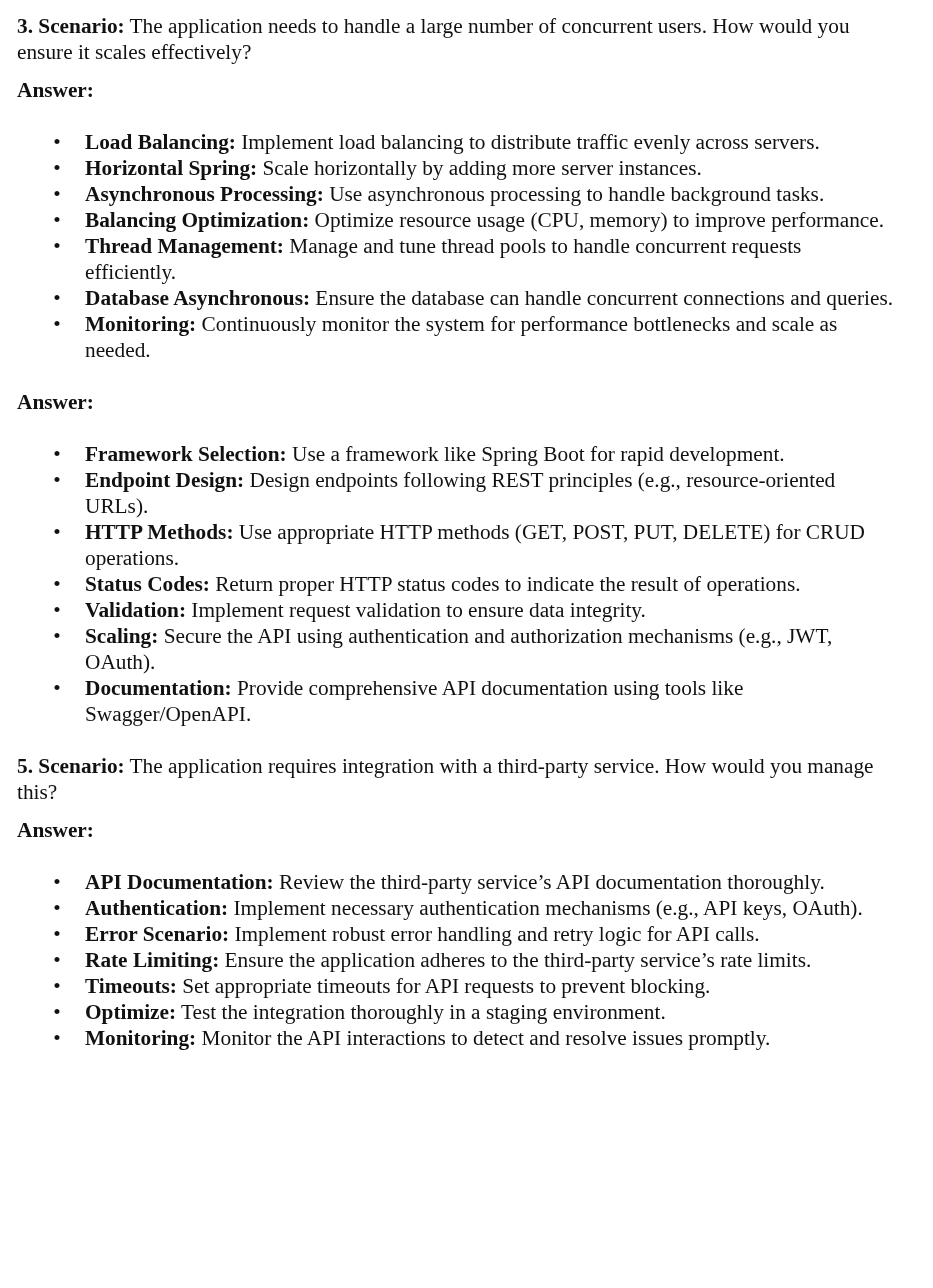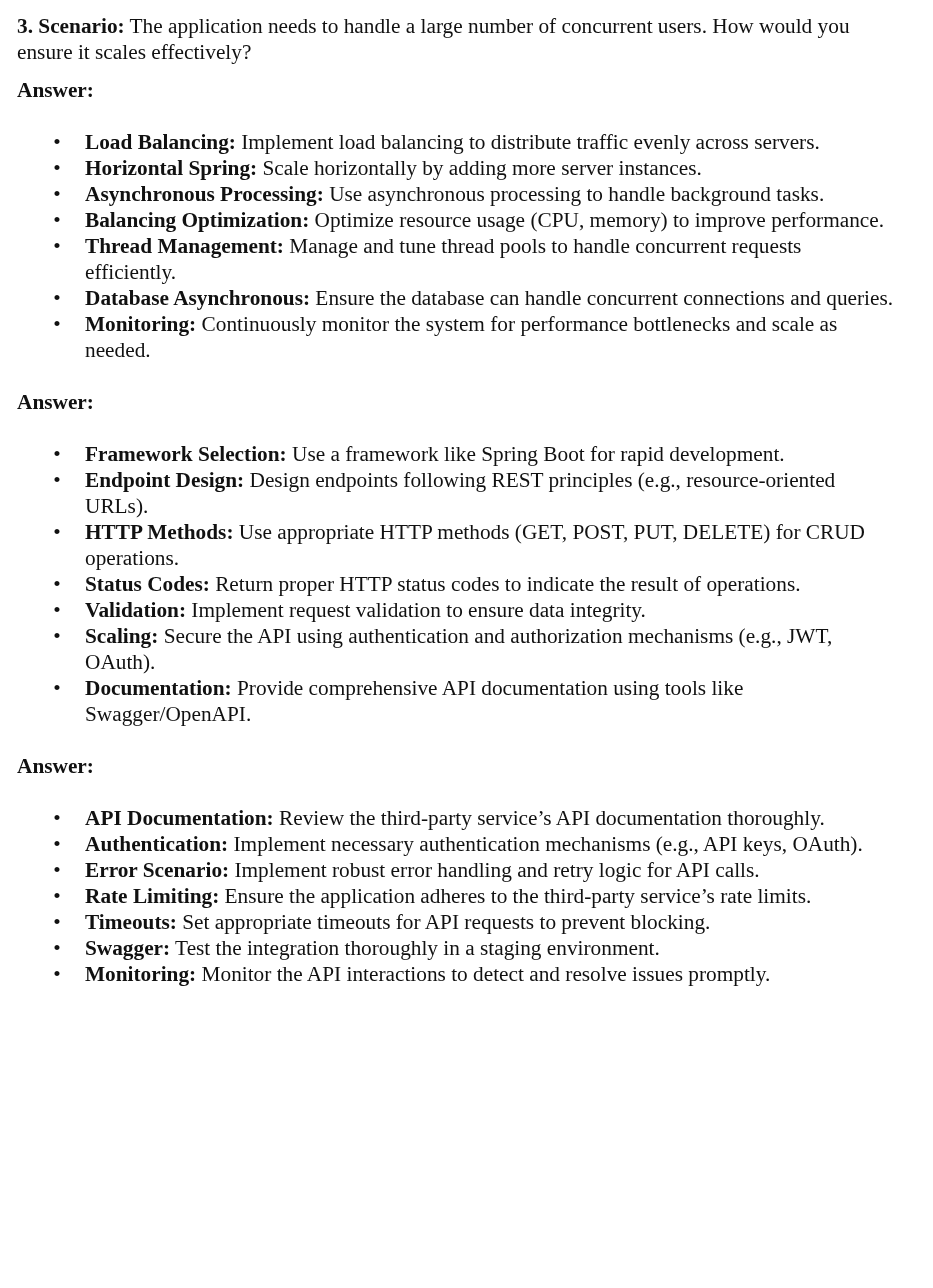--- a/index.html
+++ b/index.html
@@ -84,25 +84,26 @@
       <li><span class="bullet">•</span><span class="item-title">Endpoint Design:</span><span> Design endpoints following REST principles (e.g., resource-oriented URLs).</span></li>
       <li><span class="bullet">•</span><span class="item-title">HTTP Methods:</span><span> Use appropriate HTTP methods (GET, POST, PUT, DELETE) for CRUD operations.</span></li>
       <li><span class="bullet">•</span><span class="item-title">Status Codes:</span><span> Return proper HTTP status codes to indicate the result of operations.</span></li>
       <li><span class="bullet">•</span><span class="item-title">Validation:</span><span> Implement request validation to ensure data integrity.</span></li>
       <li><span class="bullet">•</span><span class="item-title">Scaling:</span><span> Secure the API using authentication and authorization mechanisms (e.g., JWT, OAuth).</span></li>
       <li><span class="bullet">•</span><span class="item-title">Documentation:</span><span> Provide comprehensive API documentation using tools like Swagger/OpenAPI.</span></li>
     </ul>
   </div>
 
   <div class="section last">
+    <p class="scenario-q"><b>5. Scenario:</b><span> The application requires integration with a third-party service. How would you manage this?</span></p>
     <span class="answer-label">Answer:</span>
     <ul class="answers">
       <li><span class="bullet">•</span><span class="item-title">API Documentation:</span><span> Review the third-party service’s API documentation thoroughly.</span></li>
       <li><span class="bullet">•</span><span class="item-title">Authentication:</span><span> Implement necessary authentication mechanisms (e.g., API keys, OAuth).</span></li>
       <li><span class="bullet">•</span><span class="item-title">Error Scenario:</span><span> Implement robust error handling and retry logic for API calls.</span></li>
       <li><span class="bullet">•</span><span class="item-title">Rate Limiting:</span><span> Ensure the application adheres to the third-party service’s rate limits.</span></li>
       <li><span class="bullet">•</span><span class="item-title">Timeouts:</span><span> Set appropriate timeouts for API requests to prevent blocking.</span></li>
-      <li><span class="bullet">•</span><span class="item-title">Swagger:</span><span> Test the integration thoroughly in a staging environment.</span></li>
+      <li><span class="bullet">•</span><span class="item-title">Optimize:</span><span> Test the integration thoroughly in a staging environment.</span></li>
       <li><span class="bullet">•</span><span class="item-title">Monitoring:</span><span> Monitor the API interactions to detect and resolve issues promptly.</span></li>
     </ul>
   </div>
 
 </div>
 
 </body></html>

